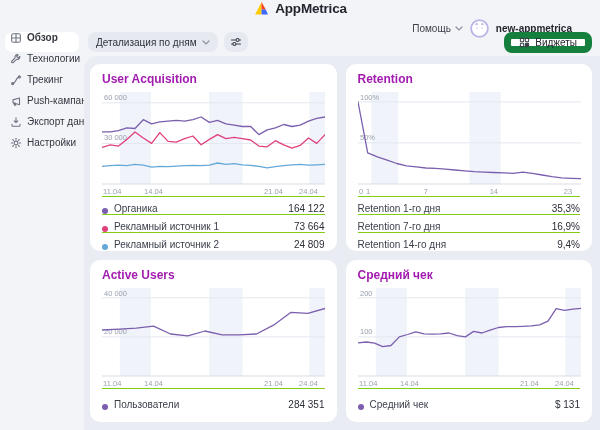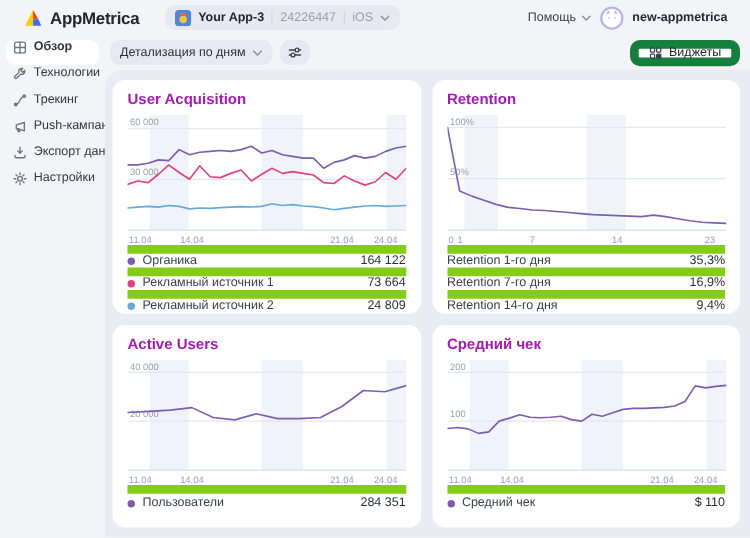--- a/index.html
+++ b/index.html
@@ -1,20 +1,20 @@
 <!DOCTYPE html>
 <html><head>
 <meta charset="utf-8">
 <style>
   * { box-sizing: border-box; margin: 0; padding: 0; }
   html,body { width:600px; height:430px; overflow:hidden;
     font-family:"Liberation Sans", sans-serif; background:#f3f4f8; color:#23262e; }
 
   
-  .topbar { height:28px; display:flex; align-items:center; padding:0 18px; gap:20px; }
+  .topbar { height:28px; display:flex; align-items:center; padding:0 28px; gap:2px;flex-direction:column; }
   .brand { display:flex; align-items:center; gap:5px; font-size:13.5px; font-weight:bold; letter-spacing:-0.2px; }
   .app-chip { display:flex; align-items:center; gap:6px; background:#e7e9f0; border-radius:8px;
     height:20px; padding:0 8px; font-size:10px; cursor:pointer; }
   .app-chip b { font-weight:bold; font-size:10px; }
   .muted { color:#979daa; }
   .vsep { width:1px; height:10px; background:#d4d8e0; }
   .top-right { margin-left:auto; display:flex; align-items:center; gap:7px; }
   .help { display:flex; align-items:center; gap:4px; font-size:10px; color:#3b3f49; cursor:pointer;justify-content:space-between; }
   .user-name { font-size:10px; font-weight:bold; }
   .chev { color:#8b90a0; flex:none; }
@@ -37,52 +37,37 @@
 
   
   .panel { flex:1; background:#e9ecf3; border-top-left-radius:14px;
     display:grid; grid-template-columns:1fr 1fr; grid-template-rows:187px 1fr;
     gap:9px; padding:8px 8px 8px 6px; }
   .card { background:#fff; border-radius:10px; padding:8px 12px 4px; overflow:hidden; }
   .card-title { font-size:12px; font-weight:bold; color:#a21caf; height:17px; }
   .chart { position:relative; margin-top:3px; }
   .chart-lg { height:104px; }
   .chart-sm { height:100px; }
-  .lrow { display:flex; align-items:center; gap:6px; height:18px; border-top:7px solid #84cc16;
+  .lrow { display:flex; align-items:flex-end; gap:6px; height:18px; border-top:1px solid #84cc16;
     font-size:10px; color:#3a3f4a; cursor:pointer; }
   .lrow.tall { height:22px; }
   .dot { width:6px; height:6px; border-radius:50%; flex:none; }
   .lval { margin-left:auto; color:#2b2e36; }
 </style>
 </head>
 <body>
 
 <div class="topbar">
   <div class="brand">
     <svg width="17" height="17" viewBox="0 0 24 24">
       <path fill="#ffcc00" d="M12 2.8 3 20.5h9z"></path>
       <path fill="#fc3f1d" d="M12 2.8v10.7h6z"></path>
       <path fill="#3f68f9" d="M12 13.5h6l3.2 7H12z"></path>
     </svg>
     <span>AppMetrica</span>
-  </div>
-  <div class="app-chip">
-    <svg width="13" height="13" viewBox="0 0 13 13">
-      <rect width="13" height="13" rx="3" fill="#4f87d6"></rect>
-      <circle cx="6.5" cy="7.6" r="3" fill="#f6c344"></circle>
-      <rect x="4" y="2.3" width="5" height="2.4" rx="1.1" fill="#e8684a"></rect>
-    </svg>
-    <b>Your App-3</b>
-    <span class="vsep"></span>
-    <span class="muted">24226447</span>
-    <span class="vsep"></span>
-    <span class="muted">iOS</span>
-    <svg class="chev" width="8" height="5" viewBox="0 0 8 5">
-        <path d="M1 1l3 3 3-3" fill="none" stroke="currentColor" stroke-width="1.2" stroke-linecap="round"></path>
-      </svg>
   </div>
   <div class="top-right">
     <div class="help">
       <span>Помощь</span>
       <svg class="chev" width="8" height="5" viewBox="0 0 8 5">
           <path d="M1 1l3 3 3-3" fill="none" stroke="currentColor" stroke-width="1.2" stroke-linecap="round"></path>
         </svg>
     </div>
     <svg width="19" height="19" viewBox="0 0 19 19">
       <circle cx="9.5" cy="9.5" r="8.4" fill="#ffffff" stroke="#b9b3e6" stroke-width="1.8"></circle>
@@ -275,19 +260,19 @@
               <line x1="0" y1="88" x2="223" y2="88" stroke="#d9dde6" stroke-width="1"></line>
               <text x="1.1" y="98" fill="#9aa0ad" font-size="7.5" text-anchor="start" font-family="Liberation Sans, sans-serif">11.04</text>
               <text x="51.5" y="98" fill="#9aa0ad" font-size="7.5" text-anchor="middle" font-family="Liberation Sans, sans-serif">14.04</text>
               <text x="171.5" y="98" fill="#9aa0ad" font-size="7.5" text-anchor="middle" font-family="Liberation Sans, sans-serif">21.04</text>
               <text x="215.9" y="98" fill="#9aa0ad" font-size="7.5" text-anchor="end" font-family="Liberation Sans, sans-serif">24.04</text>
               <polyline points="0.0,54.8 8.3,54.0 16.5,55.1 24.8,58.7 33.0,57.5 41.3,48.9 49.6,46.5 57.8,43.8 66.1,45.8 74.3,46.2 82.6,45.8 90.9,45.0 99.1,47.7 107.4,48.9 115.6,43.4 123.9,45.0 132.1,42.2 140.4,39.5 148.7,38.7 156.9,38.7 165.2,38.3 173.4,37.9 181.7,36.8 190.0,33.2 198.2,20.7 206.5,22.3 214.7,21.1 223.0,20.3" fill="none" stroke="#7b5fae" stroke-width="1.3" stroke-linejoin="round" stroke-linecap="round"></polyline>
             </svg></div>
         <div class="lrow tall">
           <span class="dot" style="background:#7b5fae"></span>
           <span>Средний чек</span>
-          <span class="lval">$ 110</span>
+          <span class="lval">$ 131</span>
         </div>
       </div>
 
     </div>
   </div>
 </div>
 
 </body></html>

